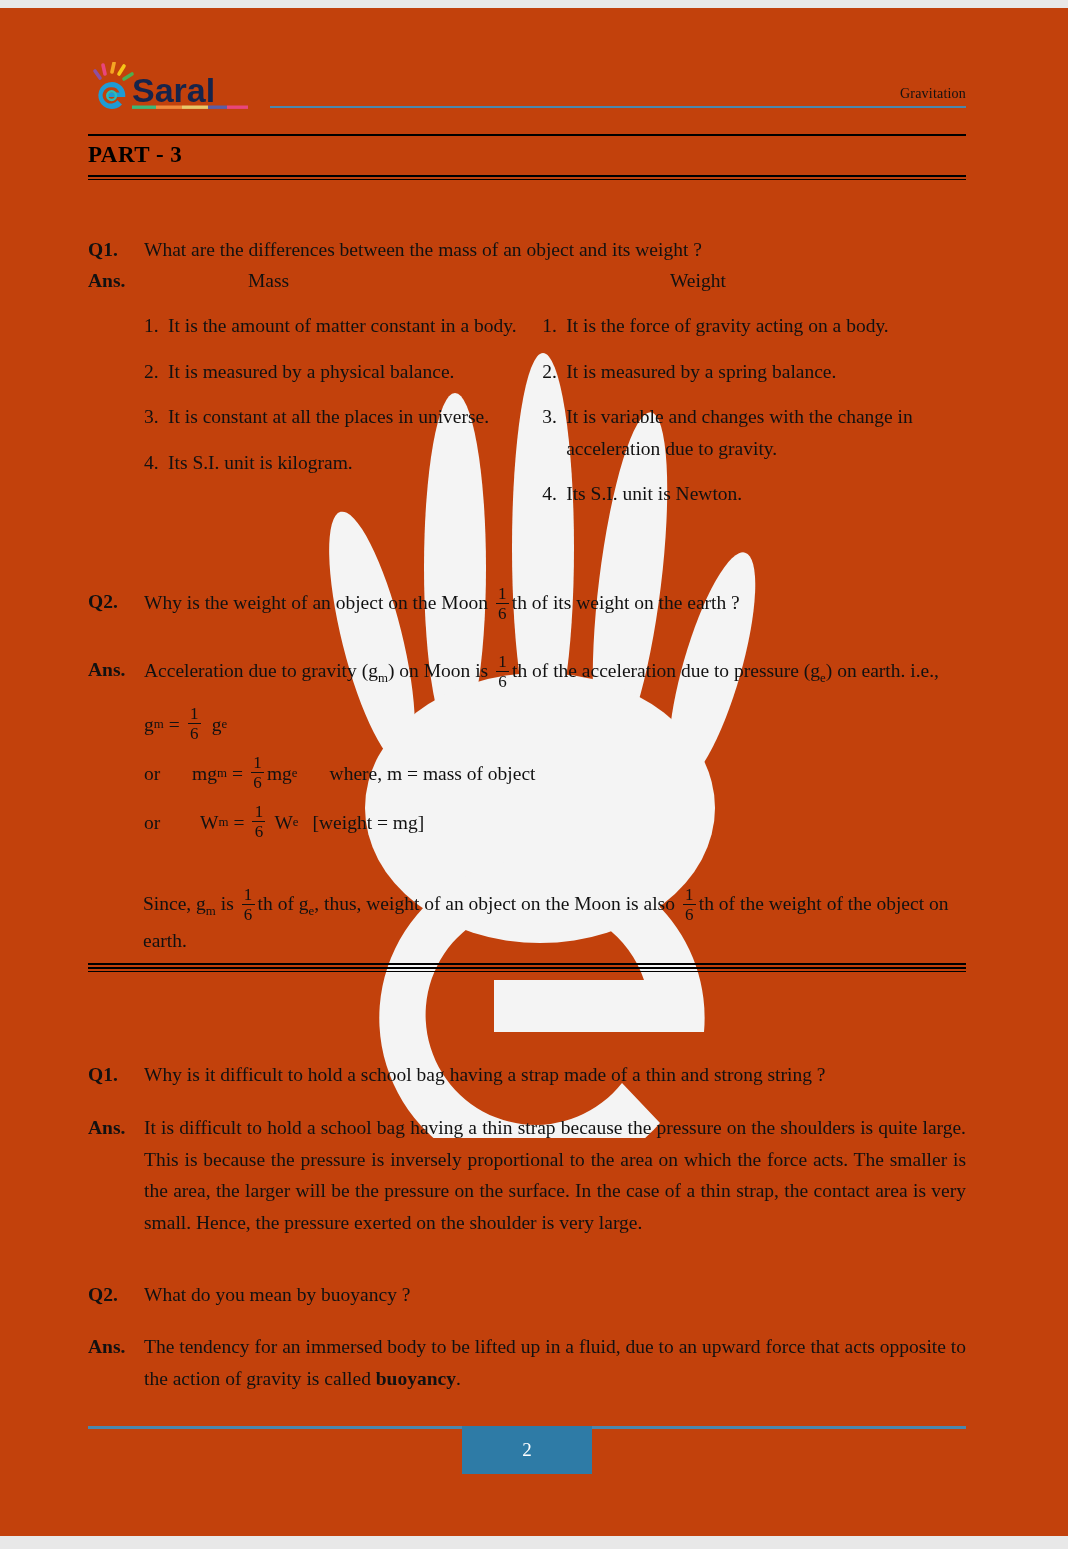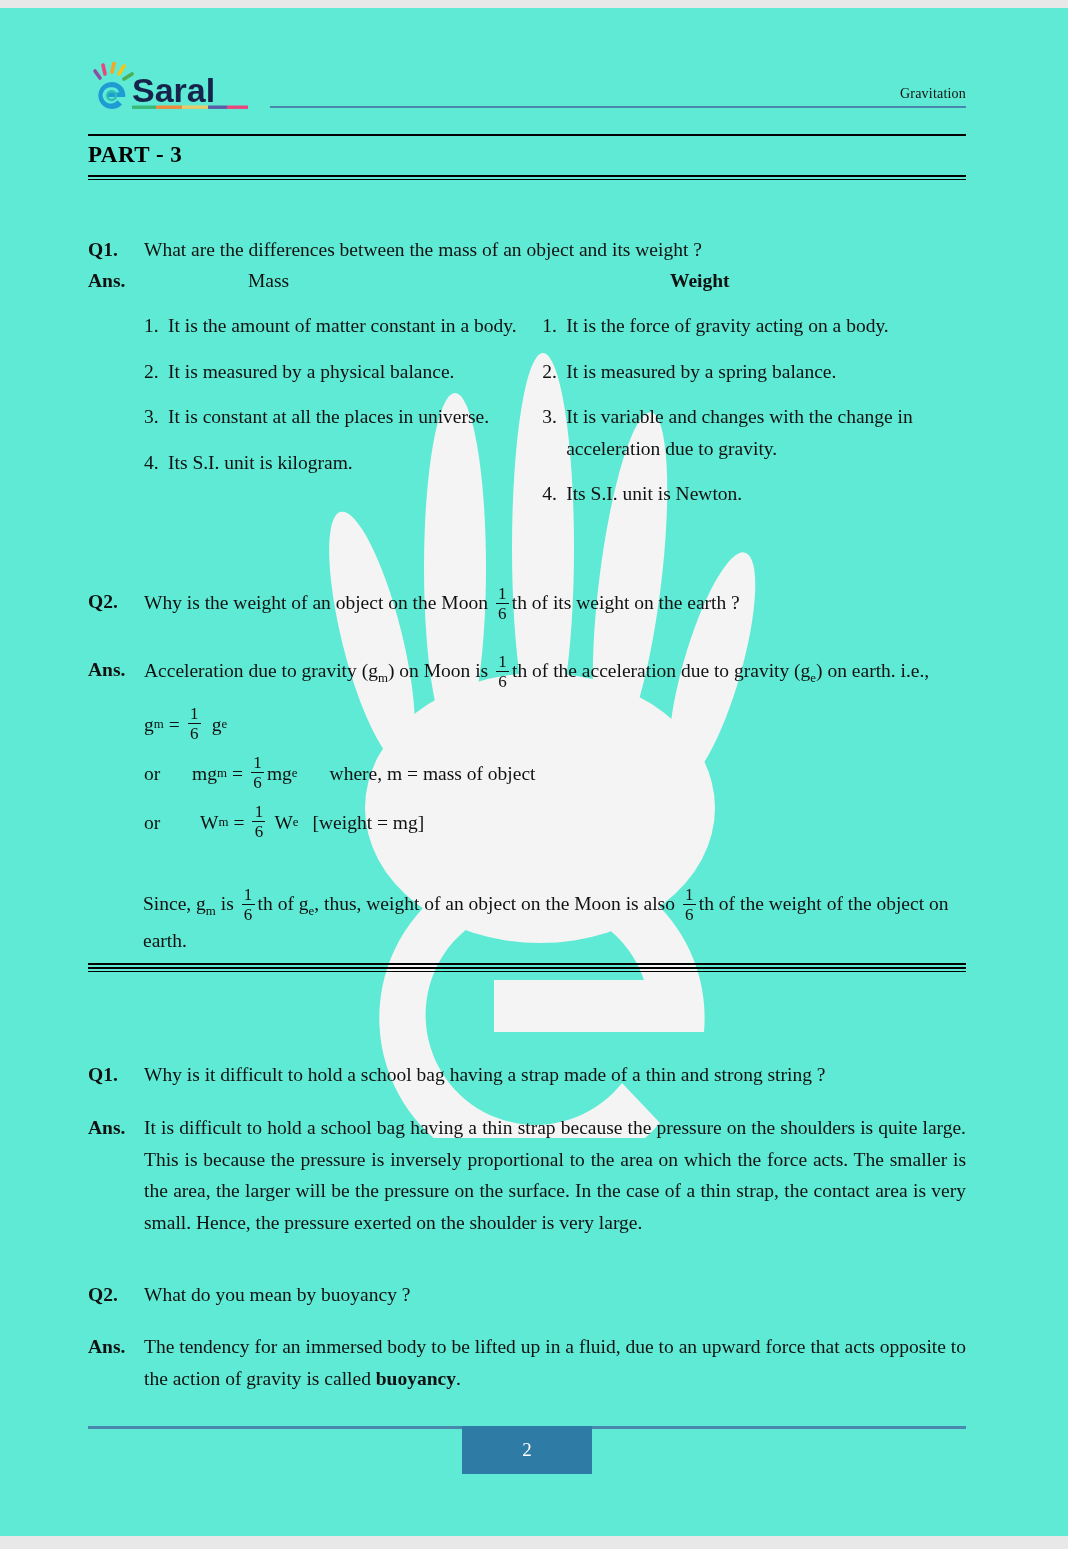--- a/index.html
+++ b/index.html
@@ -18,21 +18,21 @@
     height: 1549px;
     background: #e8e8e8;
     position: relative;
   }
   .page {
     position: absolute;
     top: 8px;
     left: 0px;
     width: 1068px;
     height: 1528px;
-    background: #5eead4;
+    background: #c2410c;
     box-sizing: border-box;
     overflow: hidden;
   }
 
   
   .watermark {
     position: absolute;
     left: 300px;
     top: 330px;
     width: 480px;
@@ -141,21 +141,21 @@
   }
   .compare-head .tag {
     flex: 0 0 56px;
     font-weight: bold;
   }
   .compare-head .h {
     flex: 0 0 auto;
     font-size: 19.5px;
   }
   .ch-mass { width: 290px; padding-left: 104px; }
-  .ch-weight { padding-left: 132px; font-weight: bold; }
+  .ch-weight { padding-left: 132px; }
 
   .compare-cols {
     display: flex;
     margin-top: 18px;
     padding-left: 56px;
   }
   .col {
     width: 404px;
     box-sizing: border-box;
   }
@@ -362,21 +362,21 @@
       </div>
 
       <div class="qa" style="top:618px;">
         <div class="tag">Ans.</div>
         <div class="body ans-text">
           <span>Acceleration due to gravity (g</span><sub>m</sub><span>) on Moon is</span>
           <span class="frac">
             <span class="n">1</span>
             <span class="bar"></span>
             <span class="d">6</span>
-          </span><span>th of the acceleration due to gravity (g</span><sub>e</sub><span>) on earth. i.e.,</span>
+          </span><span>th of the acceleration due to pressure (g</span><sub>e</sub><span>) on earth. i.e.,</span>
         </div>
       </div>
 
       <div class="eq-block" style="top:698px;">
 
         <div class="eq-line">
           <span>g</span>
             <sub>m</sub>
           <span class="eq-sym">=</span>
           <span class="frac">

